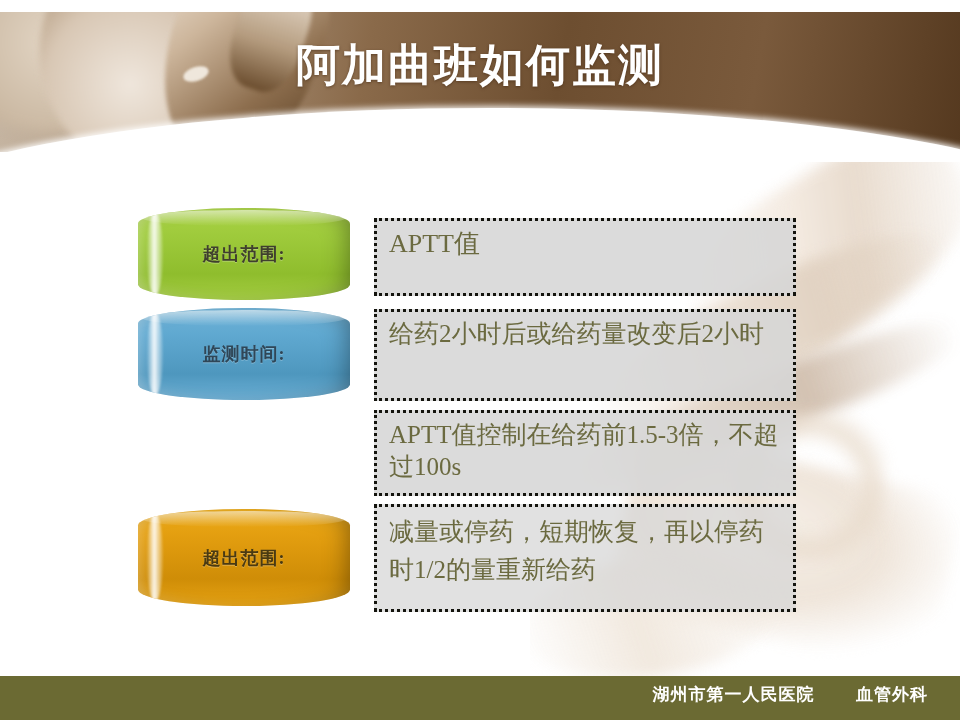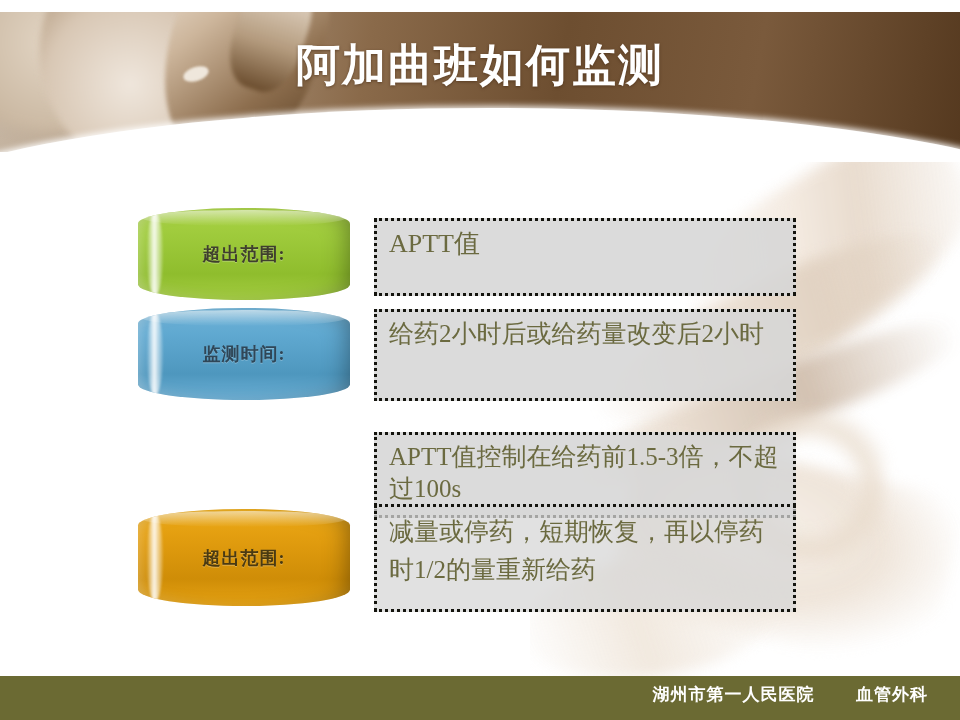--- a/index.html
+++ b/index.html
@@ -126,21 +126,21 @@
     background:rgba(214,214,214,.88);
     border:3px dotted #14140e;
     box-sizing:border-box;
     color:#6b6a40;
     font-family:"Liberation Serif","DejaVu Serif",serif;
     font-size:25px;line-height:1.28;
     padding:6px 10px 6px 12px;
   }
   .dbox-1{top:206px;height:78px;font-size:26px;}
   .dbox-2{top:297px;height:92px;}
-  .dbox-3{top:420px;height:86px;}
+  .dbox-3{top:398px;height:86px;}
   .dbox-4{top:492px;height:108px;line-height:1.52;background:rgba(214,214,214,.74);}
 
   
   .footer{
     position:absolute;left:0;bottom:0;width:960px;height:56px;
     background:#6b6a33;
   }
   .footer-text{
     position:absolute;right:32px;top:7px;
     color:#ffffff;font-size:17px;font-weight:bold;letter-spacing:1px;

